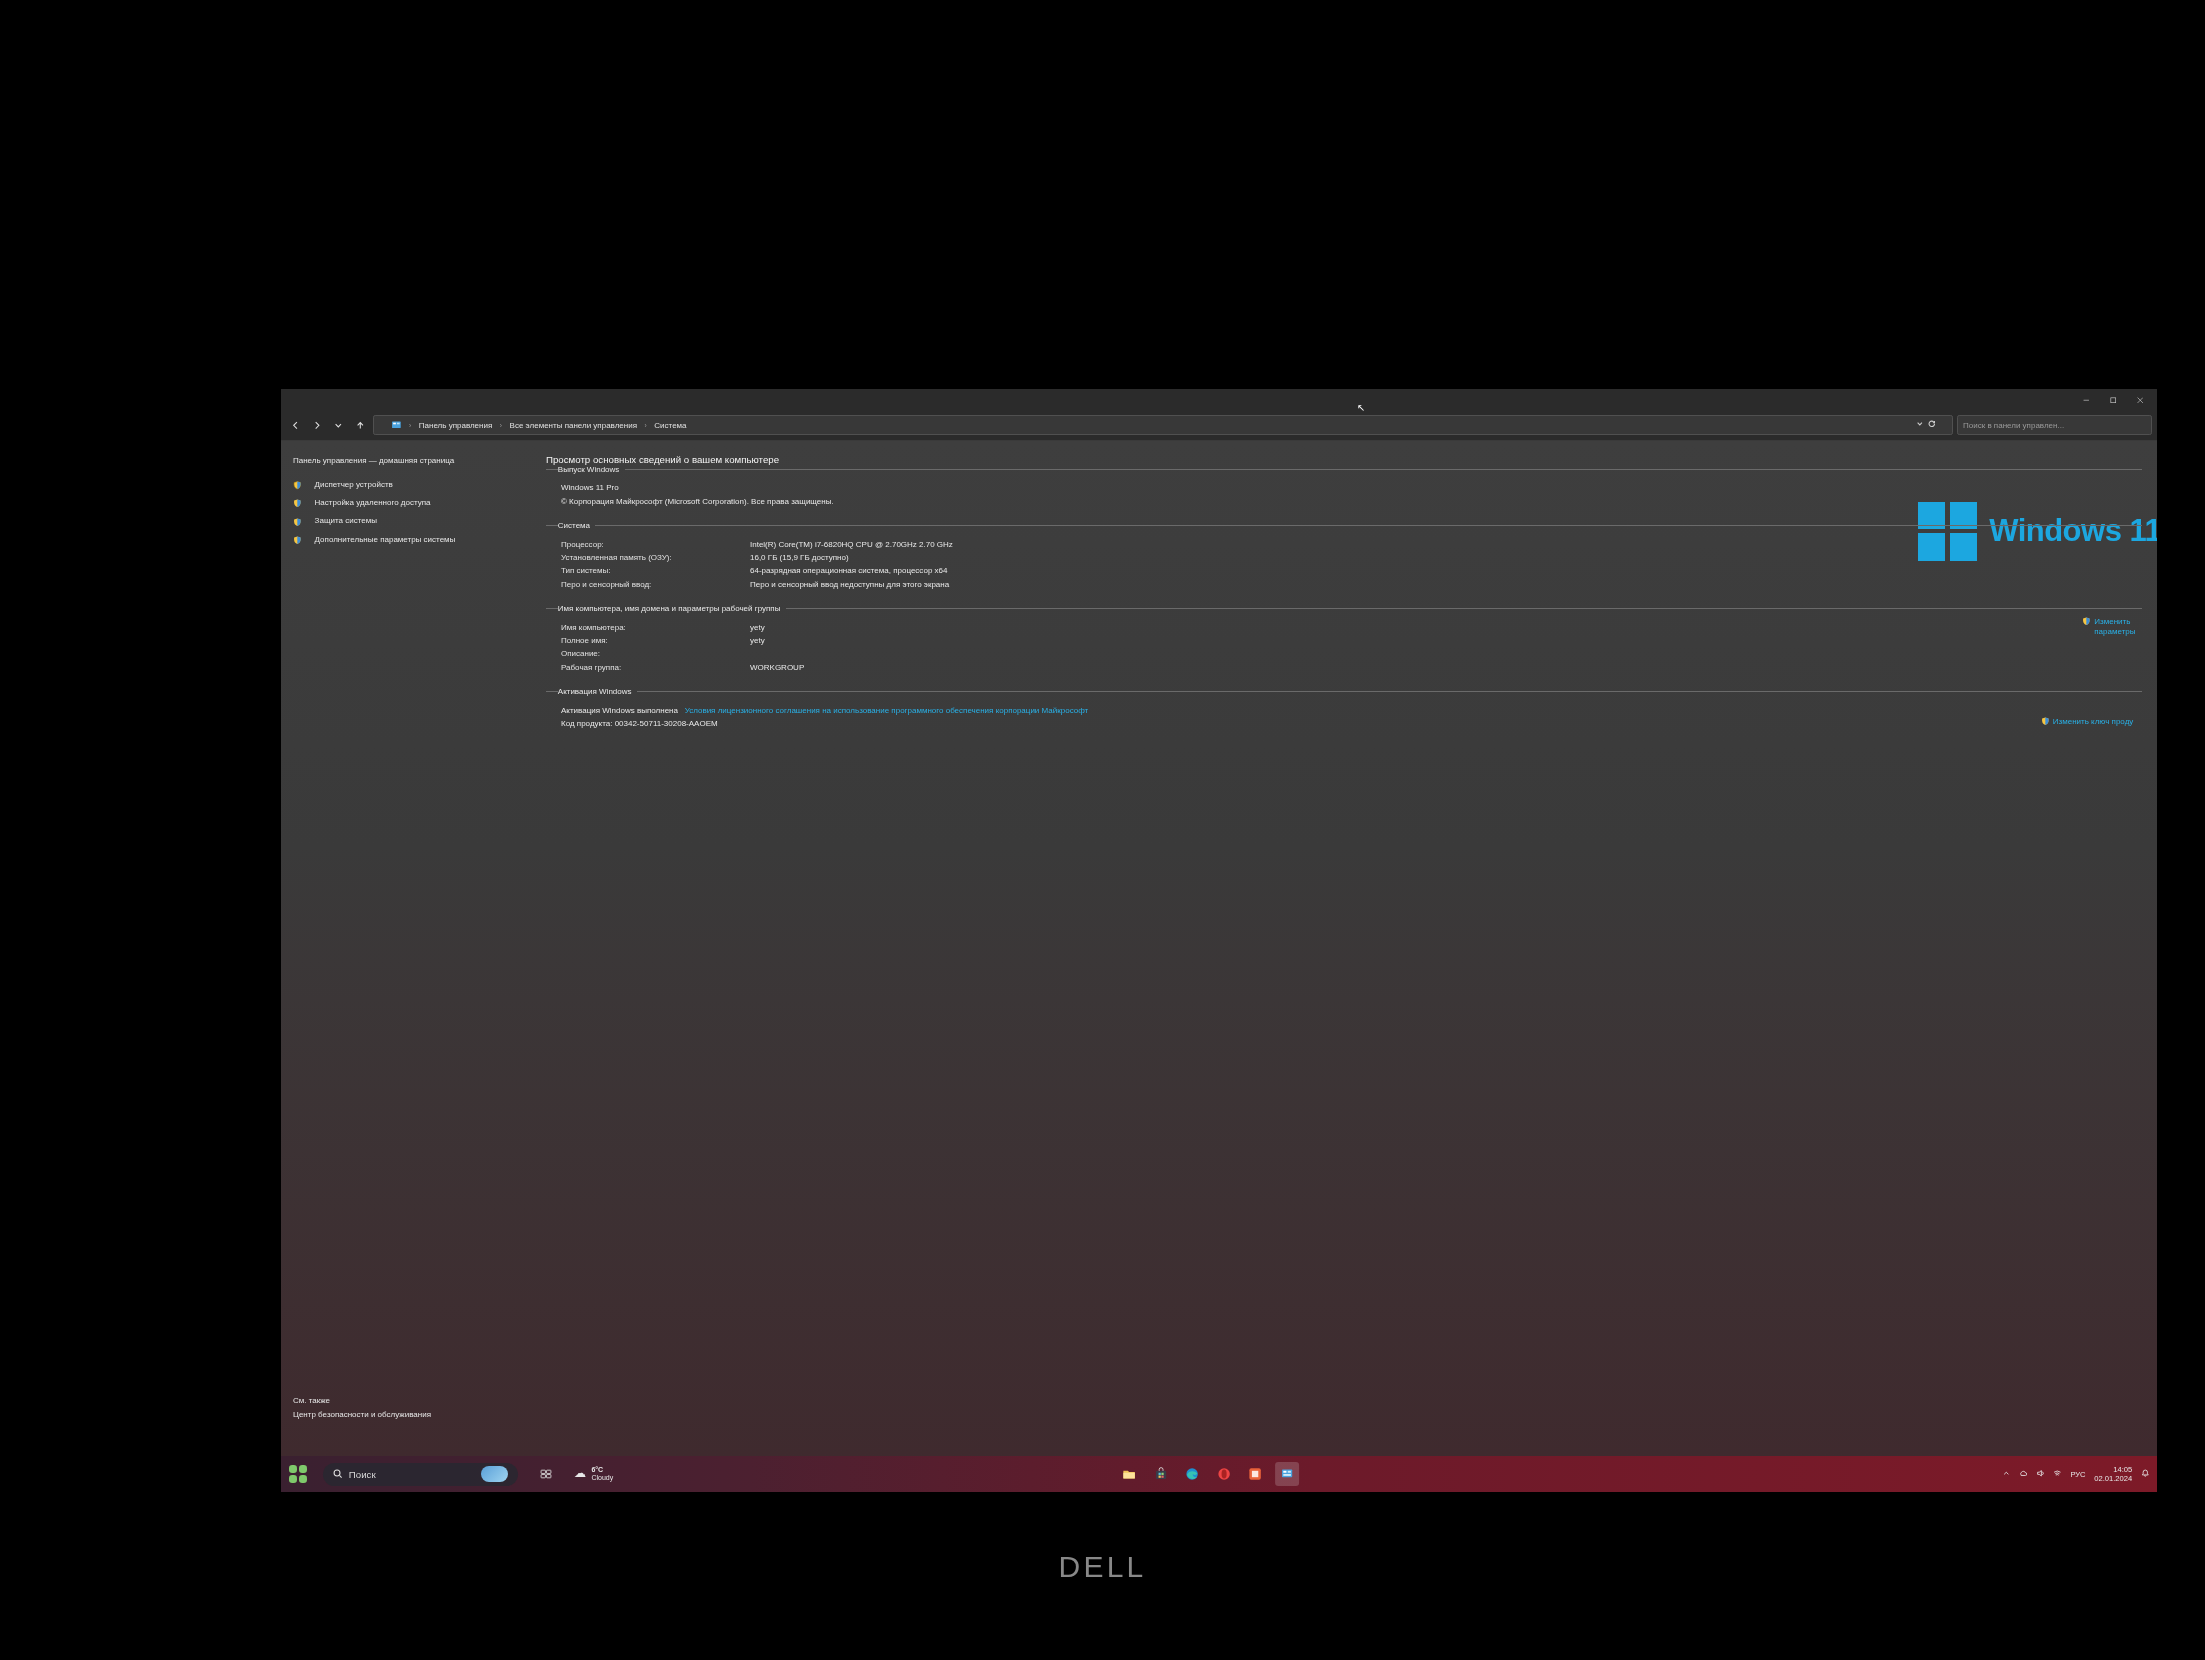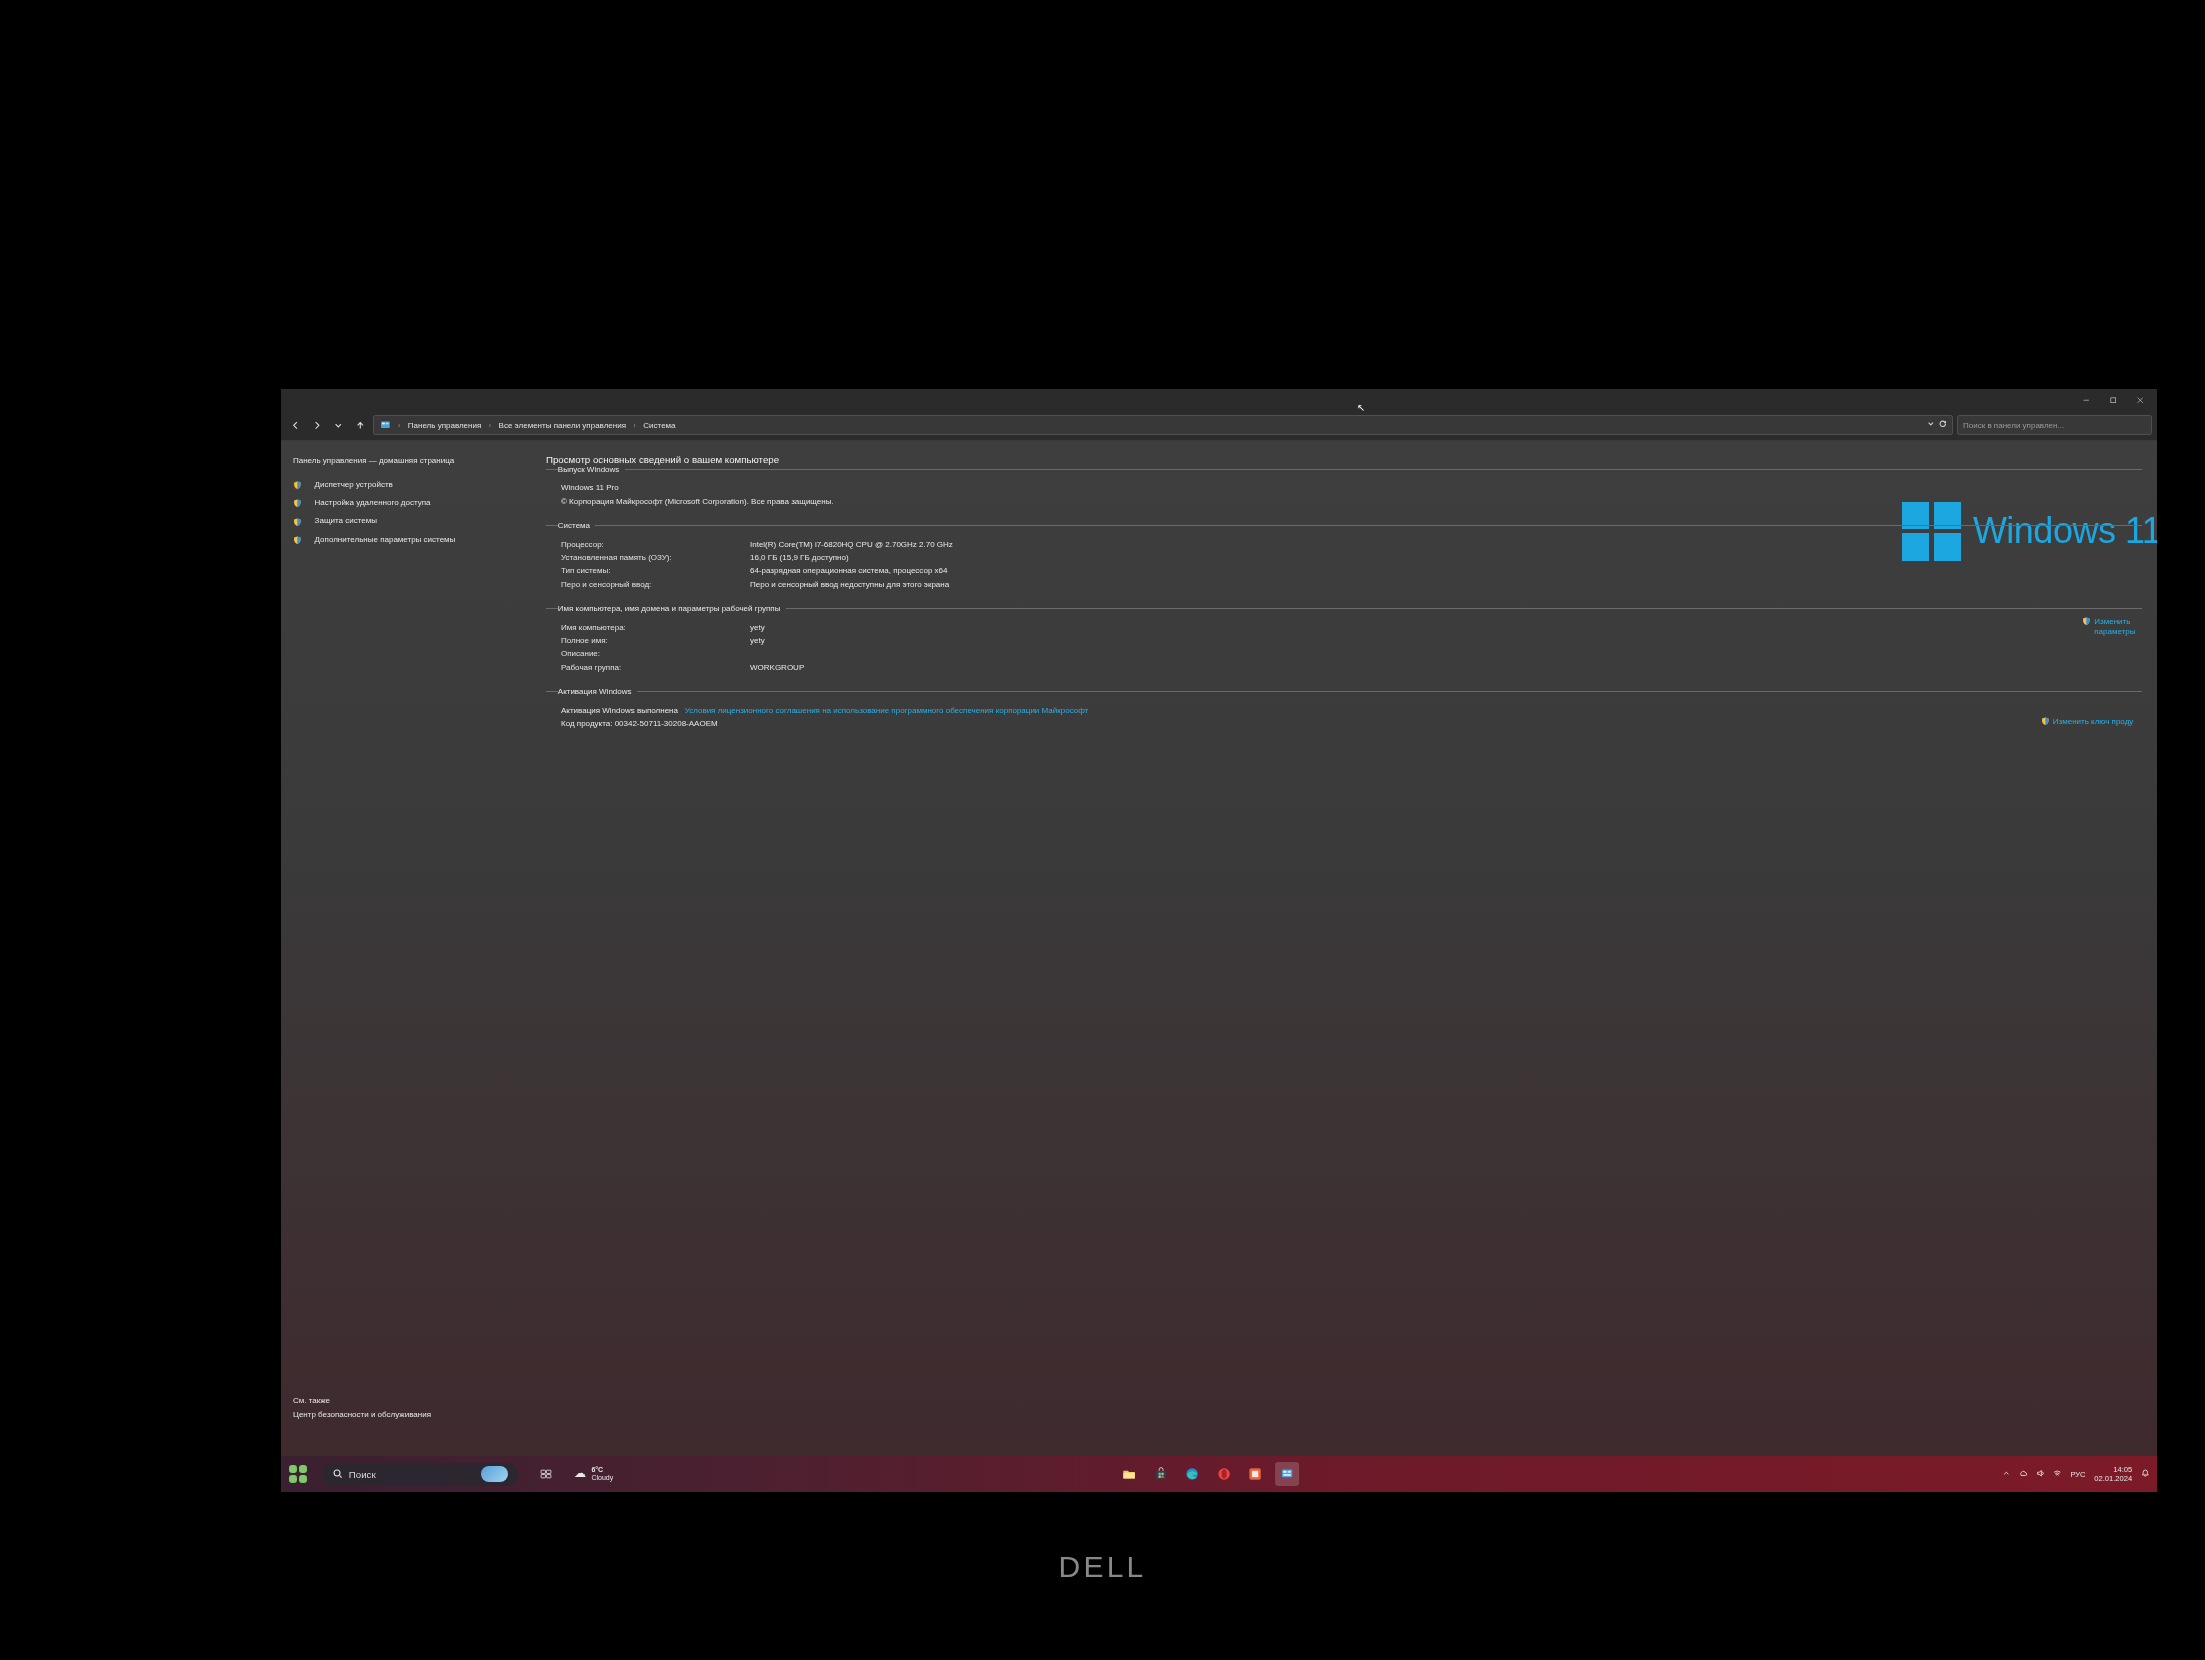--- a/index.html
+++ b/index.html
@@ -68,21 +68,21 @@
 }
 .nav-btn svg { width: 8.6px; height: 8.6px; stroke: #ddd; fill: none; stroke-width: 2; }
 .address {
   flex: 1;
   height: 19.5px;
   background: #383838;
   border: 0.5px solid #505050;
   border-radius: 2.2px;
   display: flex;
   align-items: center;
-  padding: 0 6px;
+  padding: 0 17px;
   gap: 2.2px;
   color: #e0e0e0;
   font-size: 8px;
 }
 .address .cp-icon {
   width: 10.8px; height: 10.8px;
   display: inline-flex; align-items: center; justify-content: center;
   margin-right: 2.2px;
 }
 .address .chev { color: #999; font-size: 6.5px; padding: 0 3.2px; }
@@ -190,22 +190,22 @@
   gap: 12px;
 }
 .winlogo .sq {
   width: 59px; height: 59px;
   display: grid;
   grid-template: 1fr 1fr / 1fr 1fr;
   gap: 4.3px;
 }
 .winlogo .sq div { background: #1ca7e0; }
 .winlogo .txt {
-  font-size: 36px;
-  font-weight: 400;
+  font-size: 31px;
+  font-weight: 700;
   color: #1ca7e0;
   letter-spacing: -0.5px;
 }
 .link-blue { color: #29b0e6; }
 .side-action {
   position: absolute;
   right: 6.5px;
   display: flex;
   align-items: flex-start;
   gap: 3.2px;

